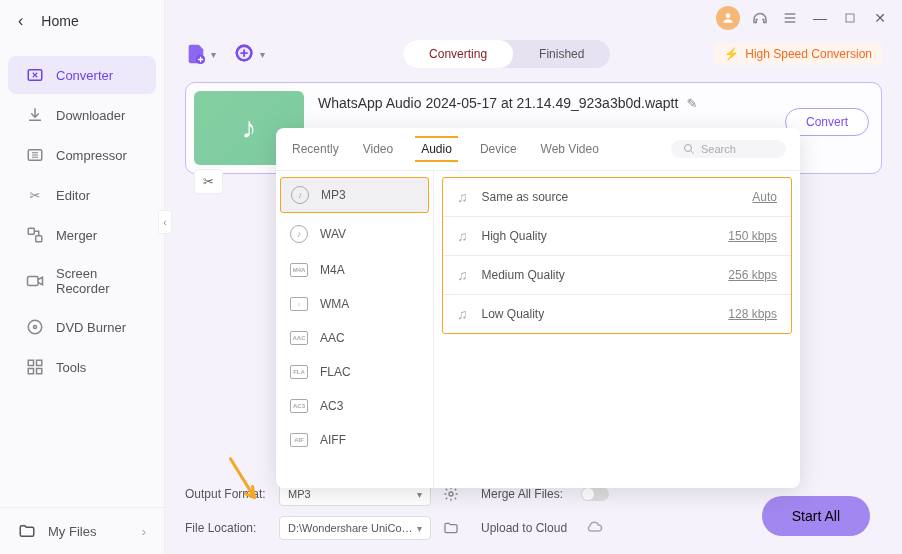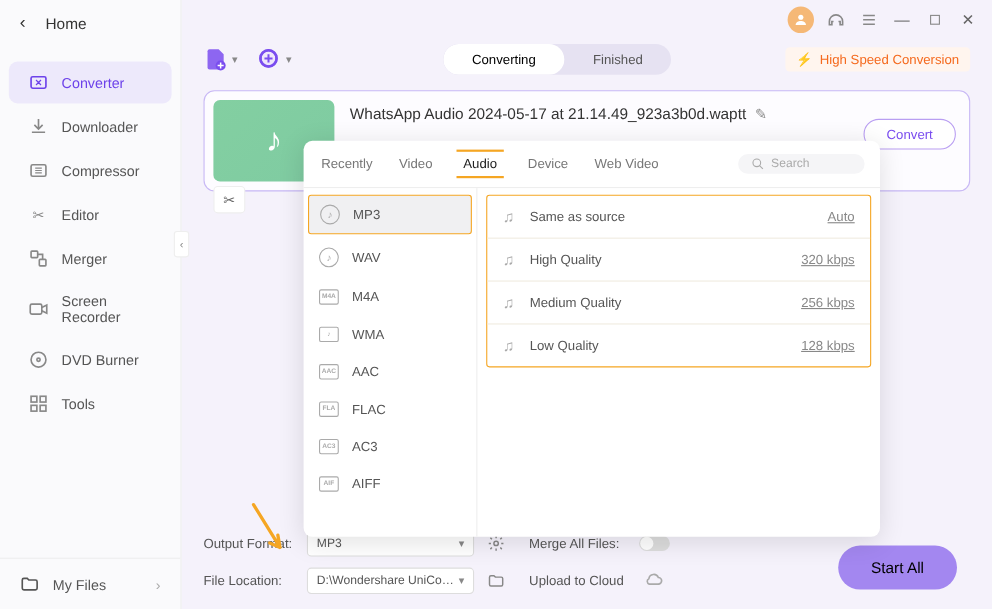--- a/index.html
+++ b/index.html
@@ -22,21 +22,21 @@
     .titlebar { height: 36px; display: flex; align-items: center; justify-content: flex-end; padding: 0 12px; gap: 10px; }
     .titlebar .win-btn { width: 20px; height: 20px; display: flex; align-items: center; justify-content: center; color: #666; cursor: pointer; font-size: 14px; }
     .avatar-btn { width: 24px; height: 24px; border-radius: 50%; background: #f5b876; display: flex; align-items: center; justify-content: center; color: #fff; font-size: 12px; }
     
     .content { flex: 1; padding: 4px 20px 0; display: flex; flex-direction: column; }
     .toolbar { display: flex; align-items: center; gap: 18px; margin-bottom: 14px; }
     .tool-btn { display: flex; align-items: center; gap: 4px; cursor: pointer; color: #7a4def; font-size: 18px; }
     .tool-btn .chevron-small { font-size: 10px; color: #888; }
     .segment { margin-left: 120px; background: #e6e2f2; border-radius: 16px; display: flex; height: 28px; overflow: hidden; }
     .segment-item { padding: 0 26px; display: flex; align-items: center; font-size: 12px; color: #555; cursor: pointer; }
-    .segment-item.active { background: #fff; border-radius: 16px; color: #000000; }
+    .segment-item.active { background: #fff; border-radius: 16px; color: #7f1d1d; }
     .hs-conversion { margin-left: auto; display: flex; align-items: center; gap: 6px; background: #fff5ee; border-radius: 4px; padding: 4px 10px; font-size: 12px; color: #f56a1e; }
     
     .file-card { border: 1.5px solid #c8b8f5; border-radius: 10px; padding: 8px; display: flex; gap: 14px; align-items: flex-start; position: relative; background: #fdfcff; }
     .thumb { width: 110px; height: 74px; background: linear-gradient(135deg, #83cfa1, #7fcba2); border-radius: 6px; display: flex; align-items: center; justify-content: center; color: #fff; font-size: 30px; }
     .file-info { flex: 1; }
     .filename { font-size: 14px; color: #333; display: flex; align-items: center; gap: 8px; margin-top: 4px; }
     .edit-pencil { color: #888; font-size: 13px; }
     .convert-btn { position: absolute; right: 12px; top: 50%; transform: translateY(-20px); border: 1px solid #b99ef2; color: #7a4def; background: #fff; border-radius: 16px; padding: 6px 20px; font-size: 12px; cursor: pointer; }
     .card-actions { position: absolute; left: 8px; top: 86px; display: flex; gap: 10px; background: #fff; padding: 4px 8px; border-radius: 4px; border: 1px solid #eee; font-size: 13px; color: #666; }
     
@@ -333,21 +333,21 @@
     <div class="quality-list">
       <div class="quality-group">
         <div class="quality-item">
           <span class="music-icon">♫</span>
           <span class="quality-label">Same as source</span>
           <span class="quality-rate">Auto</span>
         </div>
         <div class="quality-item">
           <span class="music-icon">♫</span>
           <span class="quality-label">High Quality</span>
-          <span class="quality-rate">320 kbps</span>
+          <span class="quality-rate">150 kbps</span>
         </div>
         <div class="quality-item">
           <span class="music-icon">♫</span>
           <span class="quality-label">Medium Quality</span>
           <span class="quality-rate">256 kbps</span>
         </div>
         <div class="quality-item">
           <span class="music-icon">♫</span>
           <span class="quality-label">Low Quality</span>
           <span class="quality-rate">128 kbps</span>

